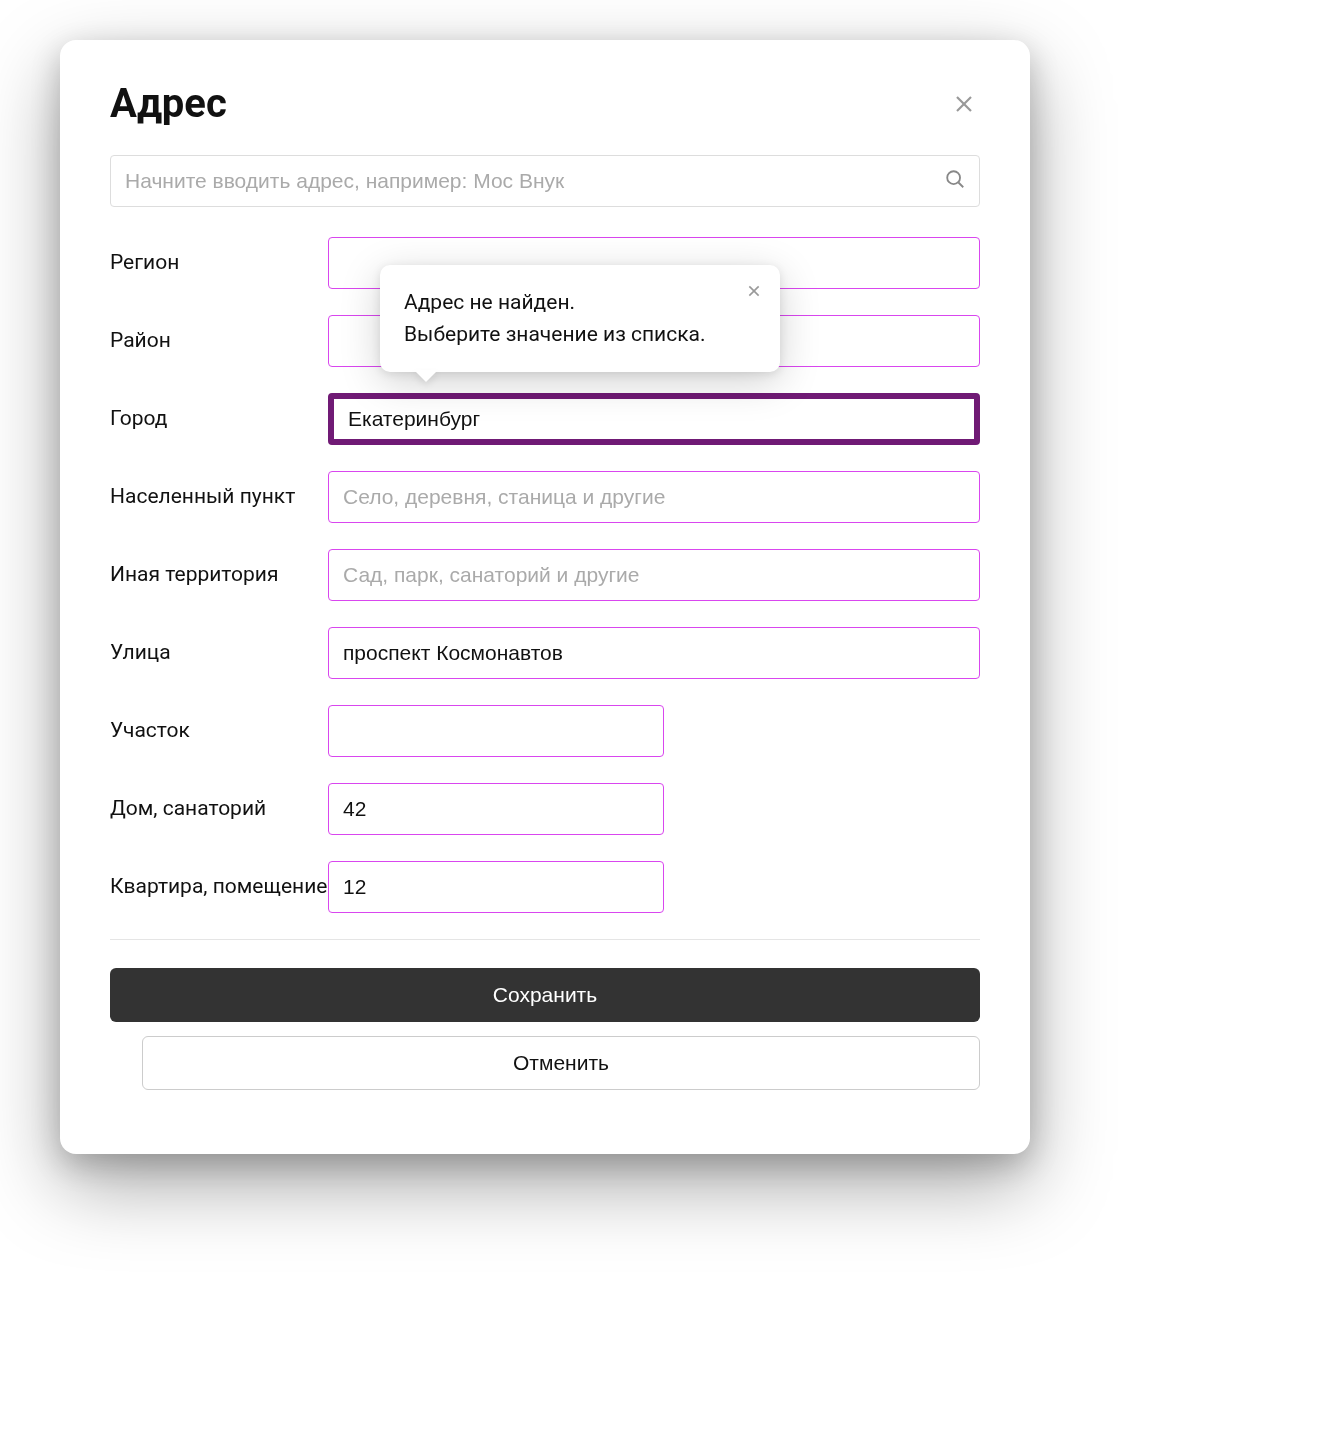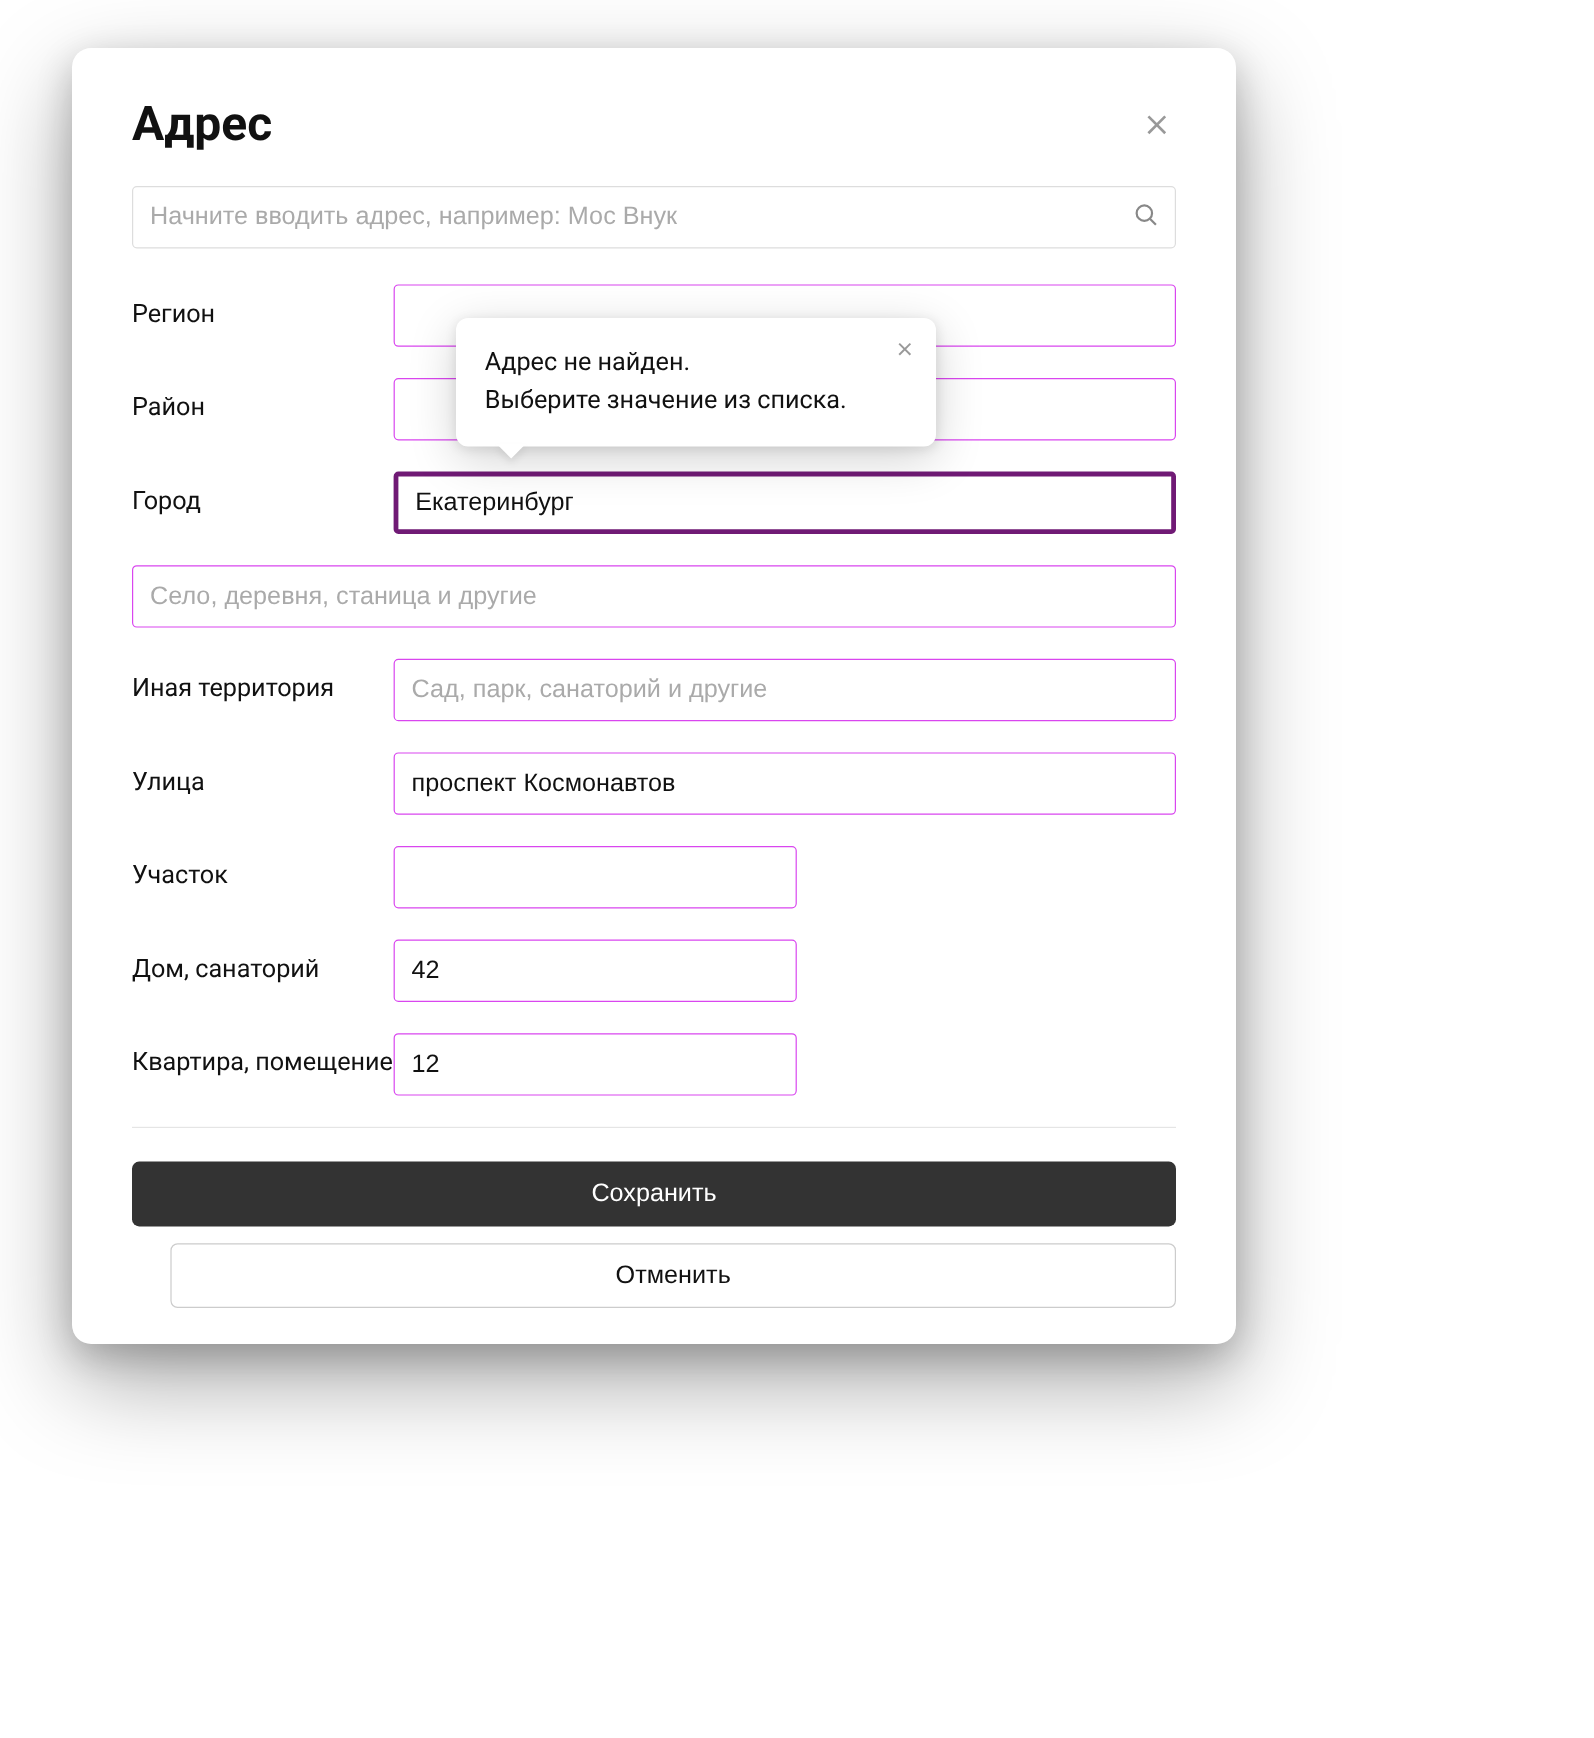--- a/index.html
+++ b/index.html
@@ -11,21 +11,21 @@
     position: relative;
   }
   .modal {
     position: absolute;
     left: 60px;
     top: 40px;
     width: 970px;
     background: #fff;
     border-radius: 16px;
     box-shadow: 0 30px 80px rgba(0,0,0,0.35), 0 10px 30px rgba(0,0,0,0.2);
-    padding: 40px 50px 30px 50px;
+    padding: 40px 50px 64px 50px;
   }
   .modal-header {
     display: flex;
     justify-content: space-between;
     align-items: center;
     margin-bottom: 28px;
   }
   .modal-title {
     font-size: 40px;
     font-weight: 700;
@@ -79,21 +79,21 @@
     flex: 1;
     height: 52px;
     border: 1px solid #d946ef;
     border-radius: 4px;
     padding: 0 14px;
     font-size: 21px;
     color: #111;
   }
   .form-input::placeholder { color: #aaa; }
   .form-input.error {
-    border: 4px solid #701a75;
+    border: 6px solid #701a75;
   }
   .form-input.short {
     flex: 0 0 336px;
   }
   .divider {
     height: 1px;
     background: #e5e5e5;
     margin: 20px 0 28px 0;
   }
   .button-row {
@@ -197,20 +197,21 @@
     <div class="form-label">Район</div>
     <input class="form-input" type="text" value="" style="">
   </div>
 
   <div class="form-row">
     <div class="form-label">Город</div>
     <input class="form-input error" type="text" value="Екатеринбург" style="">
   </div>
 
   <div class="form-row">
+    <div class="form-label">Населенный пункт</div>
     <input class="form-input" type="text" placeholder="Село, деревня, станица и другие" style="">
   </div>
 
   <div class="form-row">
     <div class="form-label">Иная территория</div>
     <input class="form-input" type="text" placeholder="Сад, парк, санаторий и другие" style="">
   </div>
 
   <div class="form-row">
     <div class="form-label">Улица</div>

